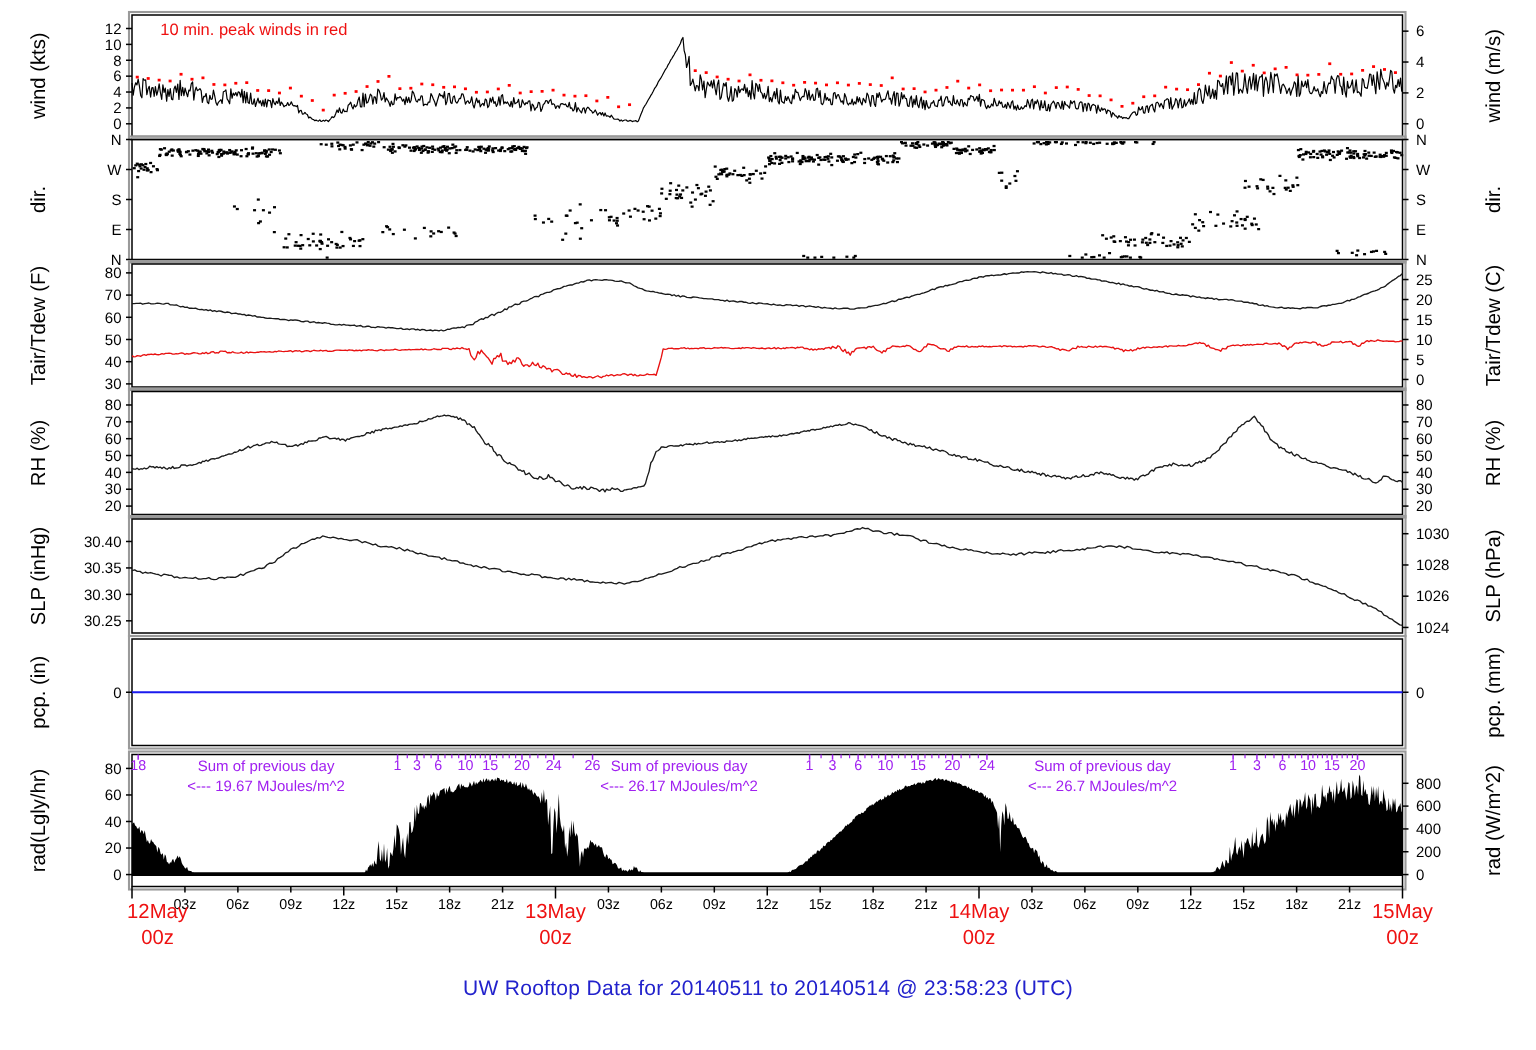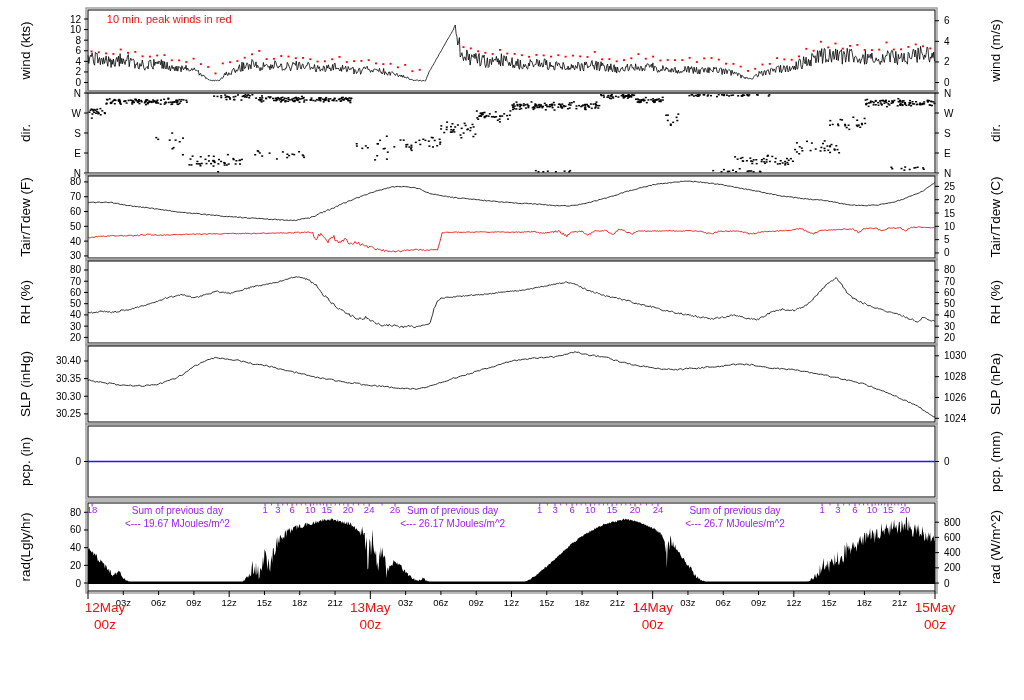--- a/index.html
+++ b/index.html
@@ -1352,13 +1352,14 @@
       <text x="899.7083333333334" y="606" font-family="&quot;Liberation Sans&quot;,&quot;DejaVu Sans&quot;,sans-serif" font-size="9.5" fill="#000" text-anchor="middle">21z</text>
       <text x="105" y="612" font-family="&quot;Liberation Sans&quot;,&quot;DejaVu Sans&quot;,sans-serif" font-size="13.5" fill="#ee1111" text-anchor="middle">12May</text>
       <text x="105" y="629" font-family="&quot;Liberation Sans&quot;,&quot;DejaVu Sans&quot;,sans-serif" font-size="13.5" fill="#ee1111" text-anchor="middle">00z</text>
       <text x="370.3333333333333" y="612" font-family="&quot;Liberation Sans&quot;,&quot;DejaVu Sans&quot;,sans-serif" font-size="13.5" fill="#ee1111" text-anchor="middle">13May</text>
       <text x="370.3333333333333" y="629" font-family="&quot;Liberation Sans&quot;,&quot;DejaVu Sans&quot;,sans-serif" font-size="13.5" fill="#ee1111" text-anchor="middle">00z</text>
       <text x="652.6666666666666" y="612" font-family="&quot;Liberation Sans&quot;,&quot;DejaVu Sans&quot;,sans-serif" font-size="13.5" fill="#ee1111" text-anchor="middle">14May</text>
       <text x="652.6666666666666" y="629" font-family="&quot;Liberation Sans&quot;,&quot;DejaVu Sans&quot;,sans-serif" font-size="13.5" fill="#ee1111" text-anchor="middle">00z</text>
       <text x="935" y="612" font-family="&quot;Liberation Sans&quot;,&quot;DejaVu Sans&quot;,sans-serif" font-size="13.5" fill="#ee1111" text-anchor="middle">15May</text>
       <text x="935" y="629" font-family="&quot;Liberation Sans&quot;,&quot;DejaVu Sans&quot;,sans-serif" font-size="13.5" fill="#ee1111" text-anchor="middle">00z</text>
     </svg>
+  <div class="title">UW Rooftop Data for 20140511  to  20140514 @ 23:58:23  (UTC)</div>
 </div>
 
 </body></html>

